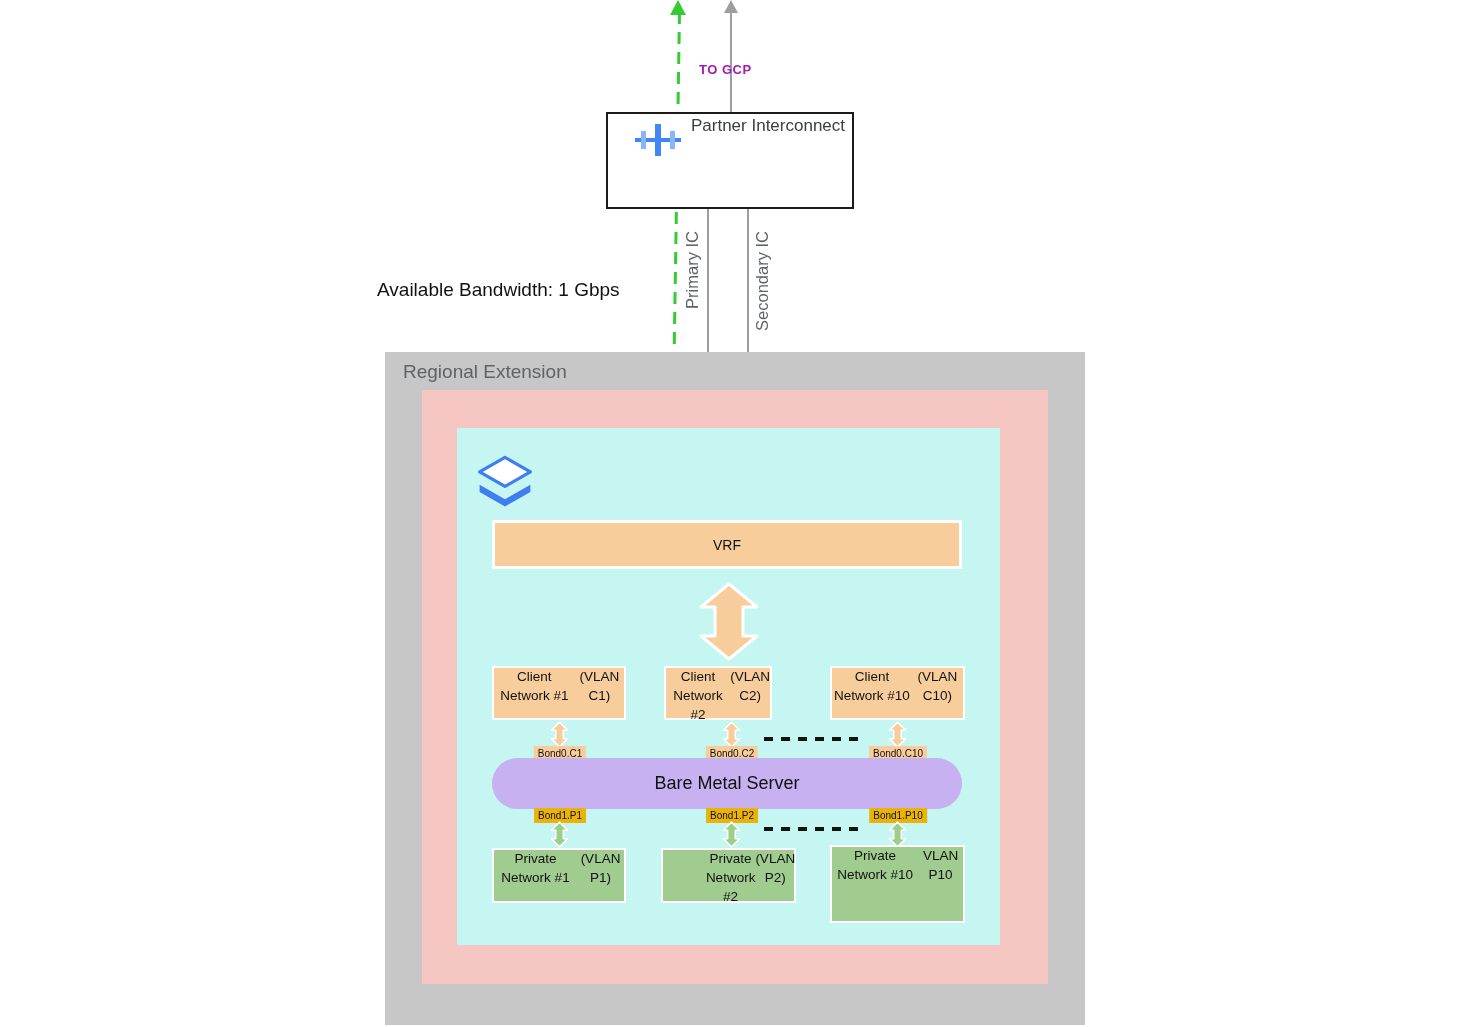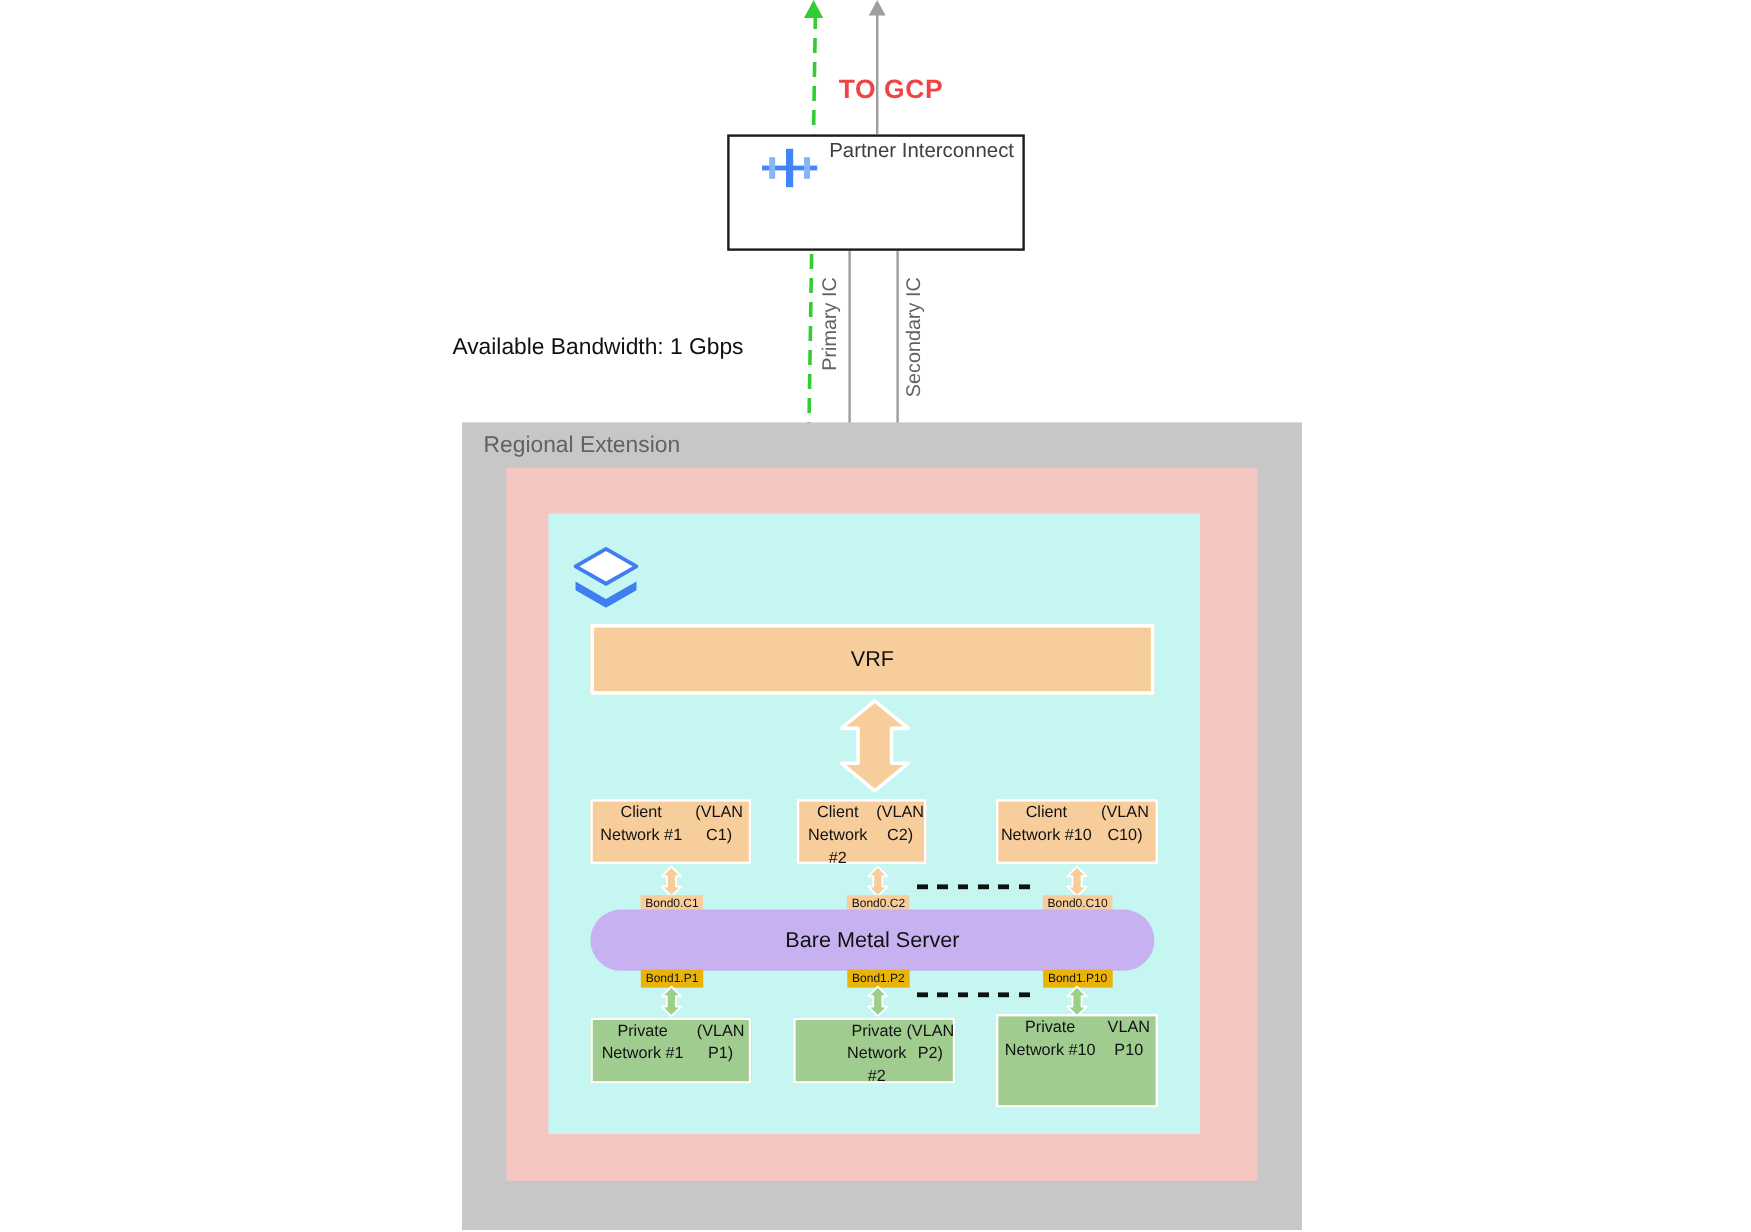--- a/index.html
+++ b/index.html
@@ -25,21 +25,21 @@
   .gray-line.top { left:730px; top:10px; height:102px; }
   .gray-line.primary { left:707px; top:209px; height:311px; }
   .gray-line.secondary { left:747px; top:209px; height:311px; }
   .gray-arrow-up {
     position:absolute; left:724px; top:0; width:0; height:0;
     border-left:7px solid transparent; border-right:7px solid transparent;
     border-bottom:13px solid #9e9e9e;
   }
 
   
-  .to-gcp { position:absolute; left:699px; top:62px; font-size:22px; font-weight:bold; color:#ef4444; letter-spacing:0.5px; }
+  .to-gcp { position:absolute; left:699px; top:62px; font-size:13px; font-weight:bold; color:#a21caf; letter-spacing:0.5px; }
   .bandwidth { position:absolute; left:377px; top:279px; font-size:19px; color:#111111; }
   .ic-label {
     position:absolute; writing-mode:vertical-rl; transform:rotate(180deg);
     font-size:16.5px; color:#5f6368; white-space:nowrap;
   }
   .ic-label.primary { left:683px; top:231px; }
   .ic-label.secondary { left:753px; top:231px; }
 
   
   .partner-box {
@@ -52,24 +52,24 @@
 
   
   .gray-box { position:absolute; left:385px; top:352px; width:700px; height:673px; background:#c7c7c7; }
   .gray-box-label { position:absolute; left:18px; top:9px; font-size:19px; color:#5f6368; }
   .pink-box { position:absolute; left:422px; top:390px; width:626px; height:594px; background:#f6c6c2; }
   .cyan-box { position:absolute; left:457px; top:428px; width:543px; height:517px; background:#c5f6f2; }
   .layers-icon { position:absolute; left:476px; top:452px; }
 
   
   .vrf {
-    position:absolute; left:492px; top:520px; width:470px; height:59px;
+    position:absolute; left:492px; top:520px; width:470px; height:49px;
     box-sizing:border-box; background:#f8cd9c; border:3px solid #ffffff;
     display:flex; align-items:center; justify-content:center;
-    font-size:18px; color:#111111;
+    font-size:14px; color:#111111;
   }
   .big-arrow { position:absolute; left:698px; top:582px; }
 
   
   .net-box {
     position:absolute; box-sizing:border-box; border:2px solid #ffffff;
     text-align:center; font-size:13.5px; line-height:1.4; color:#111111;
     display:flex; flex-direction:row; justify-content:center;
   }
   .net-box.client { background:#f8cd9c; top:666px; height:54px; }

